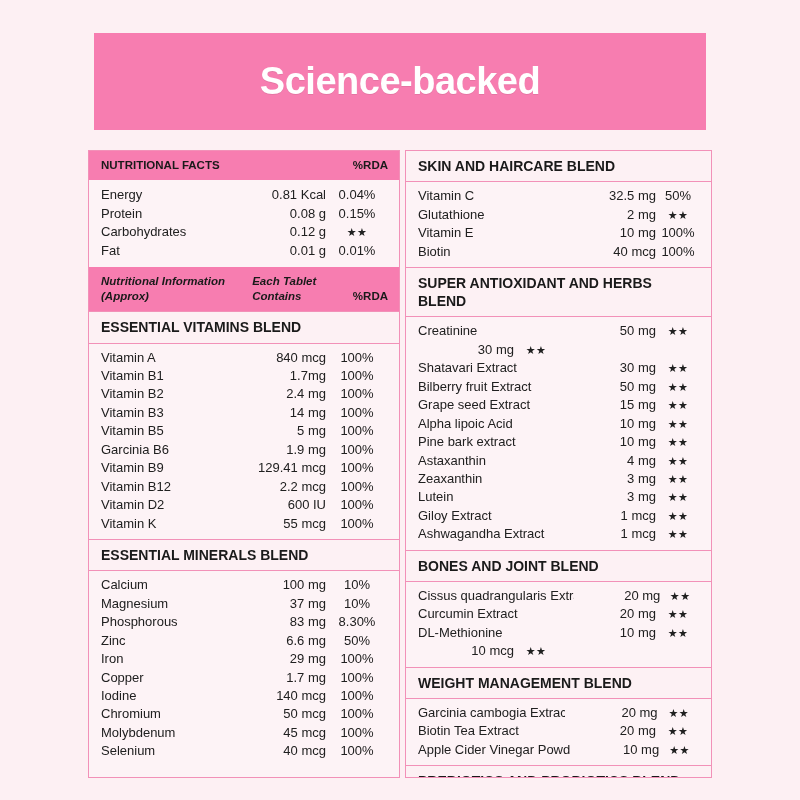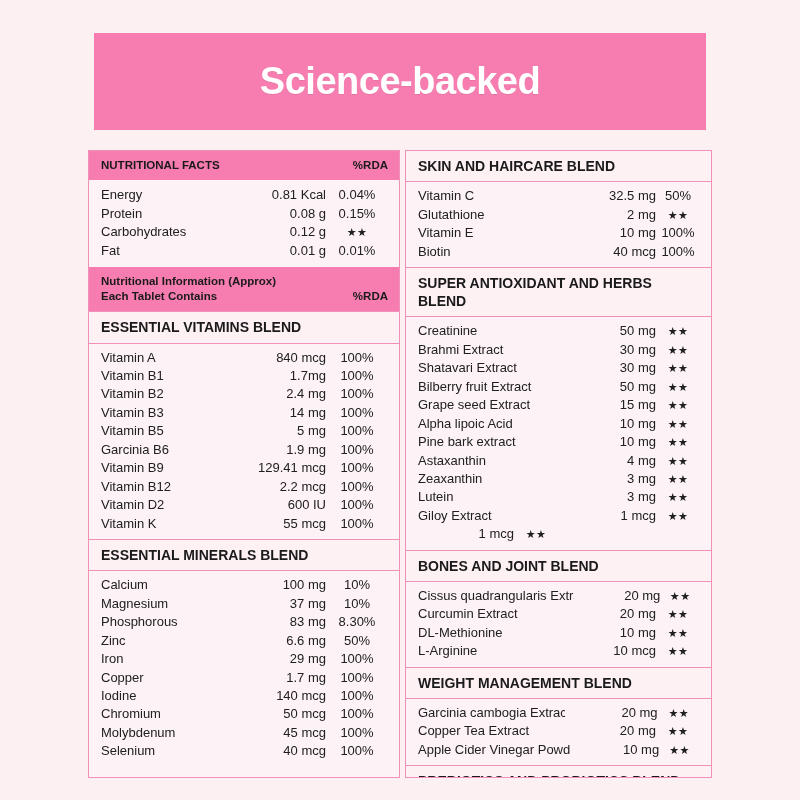--- a/index.html
+++ b/index.html
@@ -67,21 +67,21 @@
     background: #f77db0;
     color: #1a1a1a;
     font-size: 11.5px;
     font-weight: bold;
     padding: 7px 11px 7px 12px;
     display: flex;
     justify-content: space-between;
     align-items: flex-start;
     line-height: 1.32;
   }
-  .band-stack { display: flex; flex-direction: column; }
+  .band-stack { display: flex; flex-direction: row; font-style: italic; }
   .band-rda { align-self: flex-end; }
 
   
   .sec-head {
     background: #fdf1f4;
     color: #1a1a1a;
     font-size: 14px;
     font-weight: bold;
     padding: 6px 11px 6px 12px;
     border-top: 1.5px solid #f291b8;
@@ -314,21 +314,20 @@
         <div class="sec-head">
           <span>SUPER ANTIOXIDANT AND HERBS BLEND</span>
         </div>
         <div class="rows tight">
           <div class="row">
             <span class="nm">Creatinine</span>
             <span class="val">50 mg</span>
             <span class="rda stars">★★</span>
           </div>
           <div class="row">
-            <span class="nm">Brahmi Extract</span>
             <span class="val">30 mg</span>
             <span class="rda stars">★★</span>
           </div>
           <div class="row">
             <span class="nm">Shatavari Extract</span>
             <span class="val">30 mg</span>
             <span class="rda stars">★★</span>
           </div>
           <div class="row">
             <span class="nm">Bilberry fruit Extract</span>
@@ -364,20 +363,21 @@
             <span class="nm">Lutein</span>
             <span class="val">3 mg</span>
             <span class="rda stars">★★</span>
           </div>
           <div class="row">
             <span class="nm">Giloy Extract</span>
             <span class="val">1 mcg</span>
             <span class="rda stars">★★</span>
           </div>
           <div class="row">
+            <span class="nm">Ashwagandha Extract</span>
             <span class="val">1 mcg</span>
             <span class="rda stars">★★</span>
           </div>
         </div>
         <div class="sec-head">
           <span>BONES AND JOINT BLEND</span>
         </div>
         <div class="rows tight">
           <div class="row">
             <span class="nm">Cissus quadrangularis Extract</span>
@@ -388,36 +388,35 @@
             <span class="nm">Curcumin Extract</span>
             <span class="val">20 mg</span>
             <span class="rda stars">★★</span>
           </div>
           <div class="row">
             <span class="nm">DL-Methionine</span>
             <span class="val">10 mg</span>
             <span class="rda stars">★★</span>
           </div>
           <div class="row">
-            <span class="nm">L-Arginine</span>
             <span class="val">10 mcg</span>
             <span class="rda stars">★★</span>
           </div>
         </div>
         <div class="sec-head">
           <span>WEIGHT MANAGEMENT BLEND</span>
         </div>
         <div class="rows tight">
           <div class="row">
             <span class="nm">Garcinia cambogia Extract</span>
             <span class="val">20 mg</span>
             <span class="rda stars">★★</span>
           </div>
           <div class="row">
-            <span class="nm">Copper Tea Extract</span>
+            <span class="nm">Biotin Tea Extract</span>
             <span class="val">20 mg</span>
             <span class="rda stars">★★</span>
           </div>
           <div class="row">
             <span class="nm">Apple Cider Vinegar Powder</span>
             <span class="val">10 mg</span>
             <span class="rda stars">★★</span>
           </div>
         </div>
         <div class="sec-head">

